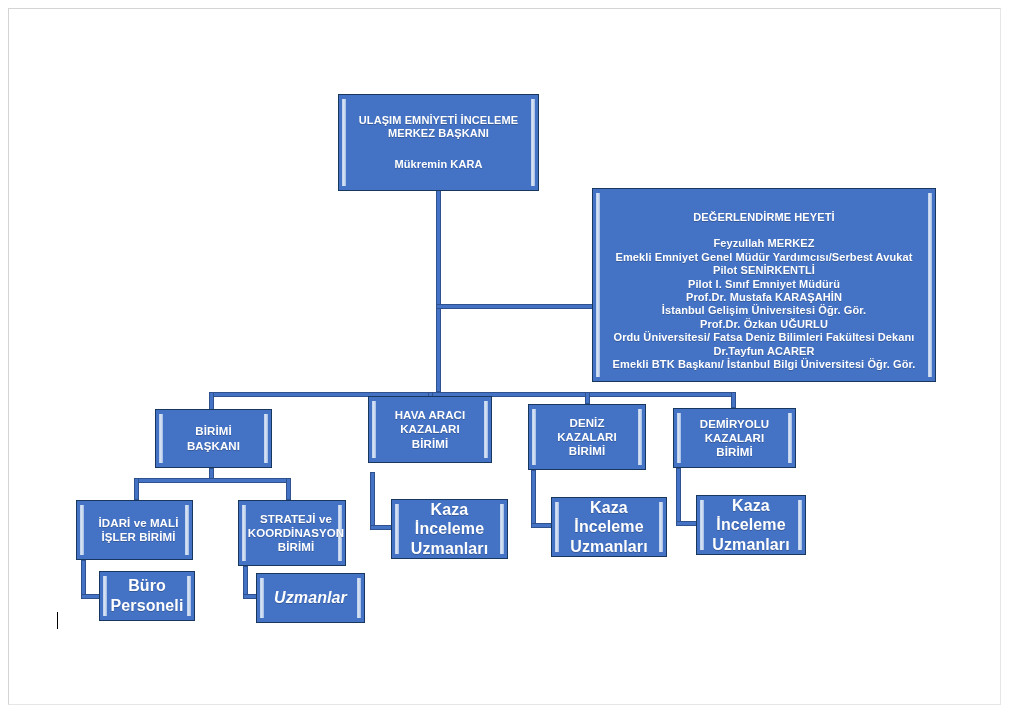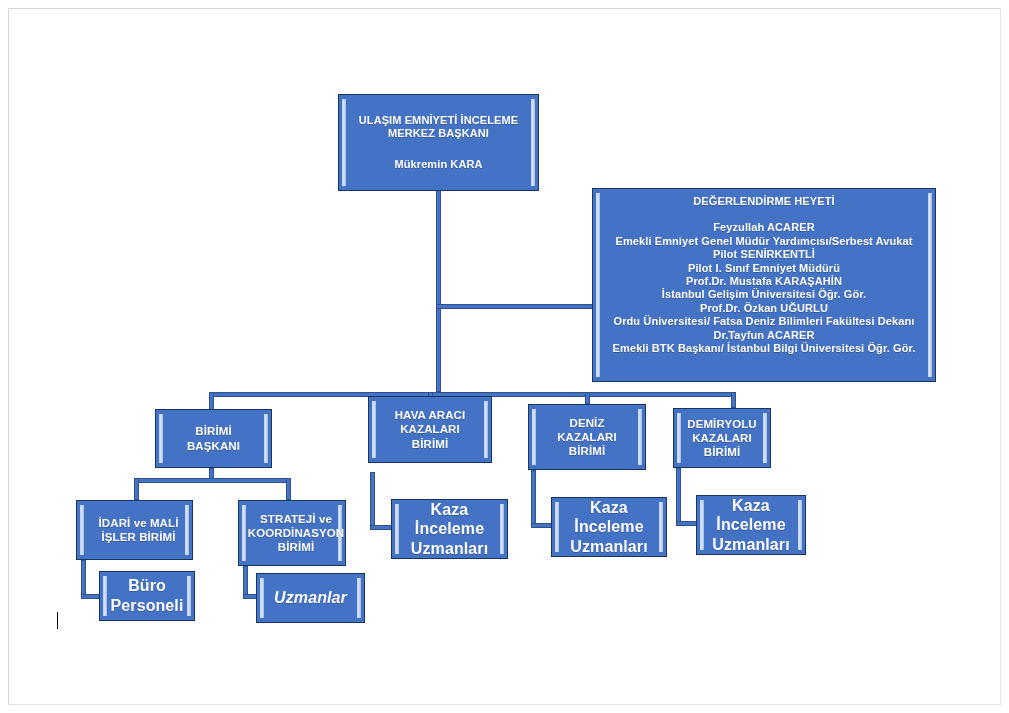--- a/index.html
+++ b/index.html
@@ -160,23 +160,23 @@
 
     <div class="node root" style="left:338px; top:94px; width:201px; height:97px;">
       <div class="txt">
         <span class="rtitle">ULAŞIM EMNİYETİ İNCELEME</span>
         <span class="rtitle">MERKEZ BAŞKANI</span>
         <span class="rname">Mükremin KARA</span>
       </div>
     </div>
 
     <div class="node committee" style="left:592px; top:188px; width:344px; height:194px;">
-      <div class="txt" style="padding-top:6px;">
+      <div class="txt" style="padding-top:22px;">
         <span class="ctitle">DEĞERLENDİRME HEYETİ</span>
-        <span class="cname">Feyzullah ACARER</span>
+        <span class="cname">Feyzullah MERKEZ</span>
         <span class="croleline">Emekli Emniyet Genel Müdür Yardımcısı/Serbest Avukat</span>
         <span class="cname">Pilot SENİRKENTLİ</span>
         <span class="croleline">Pilot I. Sınıf Emniyet Müdürü</span>
         <span class="cname">Prof.Dr. Mustafa KARAŞAHİN</span>
         <span class="croleline">İstanbul Gelişim Üniversitesi Öğr. Gör.</span>
         <span class="cname">Prof.Dr. Özkan UĞURLU</span>
         <span class="croleline">Ordu Üniversitesi/ Fatsa Deniz Bilimleri Fakültesi Dekanı</span>
         <span class="cname">Dr.Tayfun ACARER</span>
         <span class="croleline">Emekli BTK Başkanı/ İstanbul Bilgi Üniversitesi Öğr. Gör.</span>
       </div>
@@ -195,21 +195,21 @@
       </div>
     </div>
 
     <div class="node unit" style="left:528px; top:404px; width:118px; height:66px;">
       <div class="txt">
         <span style="display:block">DENİZ</span>
         <span style="display:block">KAZALARI BİRİMİ</span>
       </div>
     </div>
 
-    <div class="node unit" style="left:673px; top:408px; width:98px; height:60px;">
+    <div class="node unit" style="left:673px; top:408px; width:123px; height:60px;">
       <div class="txt">
         <span style="display:block">DEMİRYOLU</span>
         <span style="display:block">KAZALARI BİRİMİ</span>
       </div>
     </div>
 
     <div class="node sub" style="left:76px; top:500px; width:117px; height:60px;">
       <div class="txt">
         <span style="display:block">İDARİ  ve  MALİ</span>
         <span style="display:block">İŞLER BİRİMİ</span>

